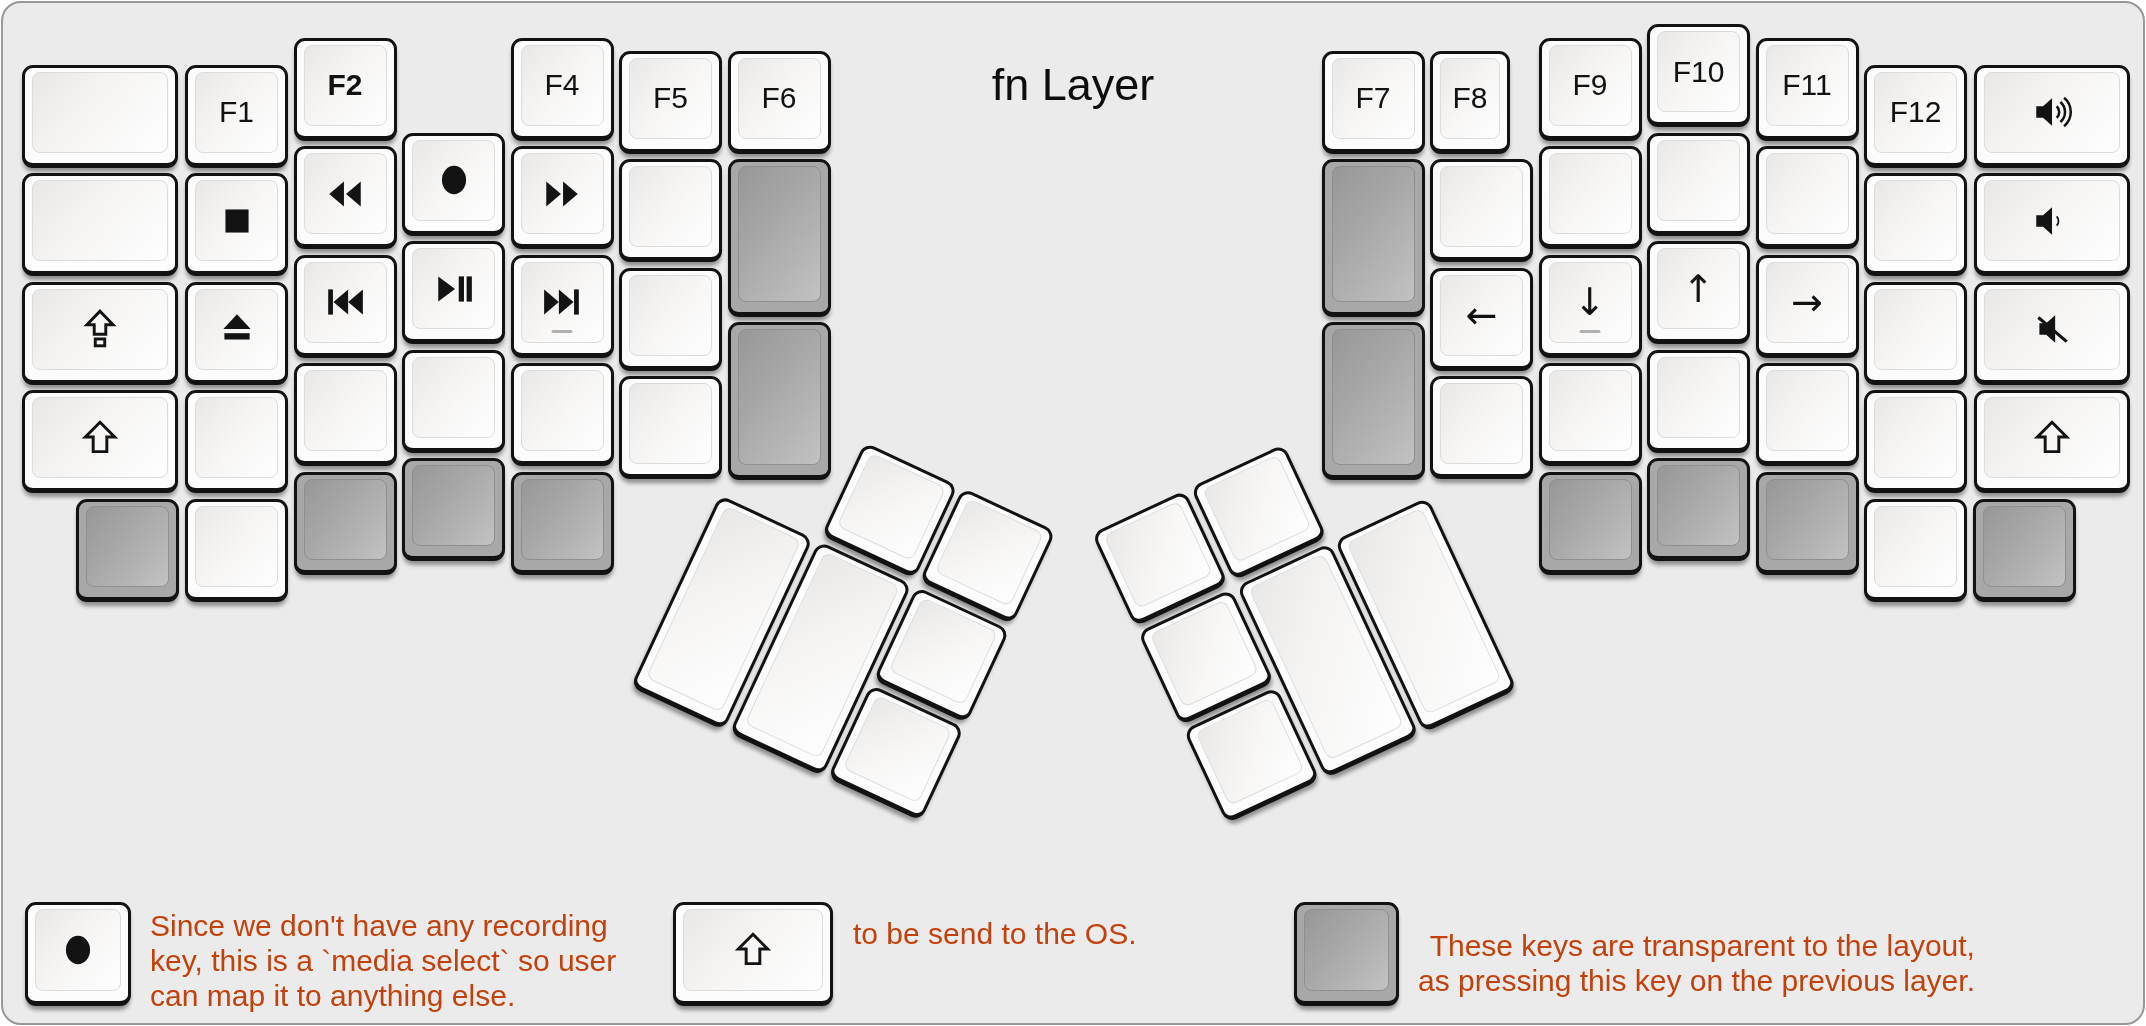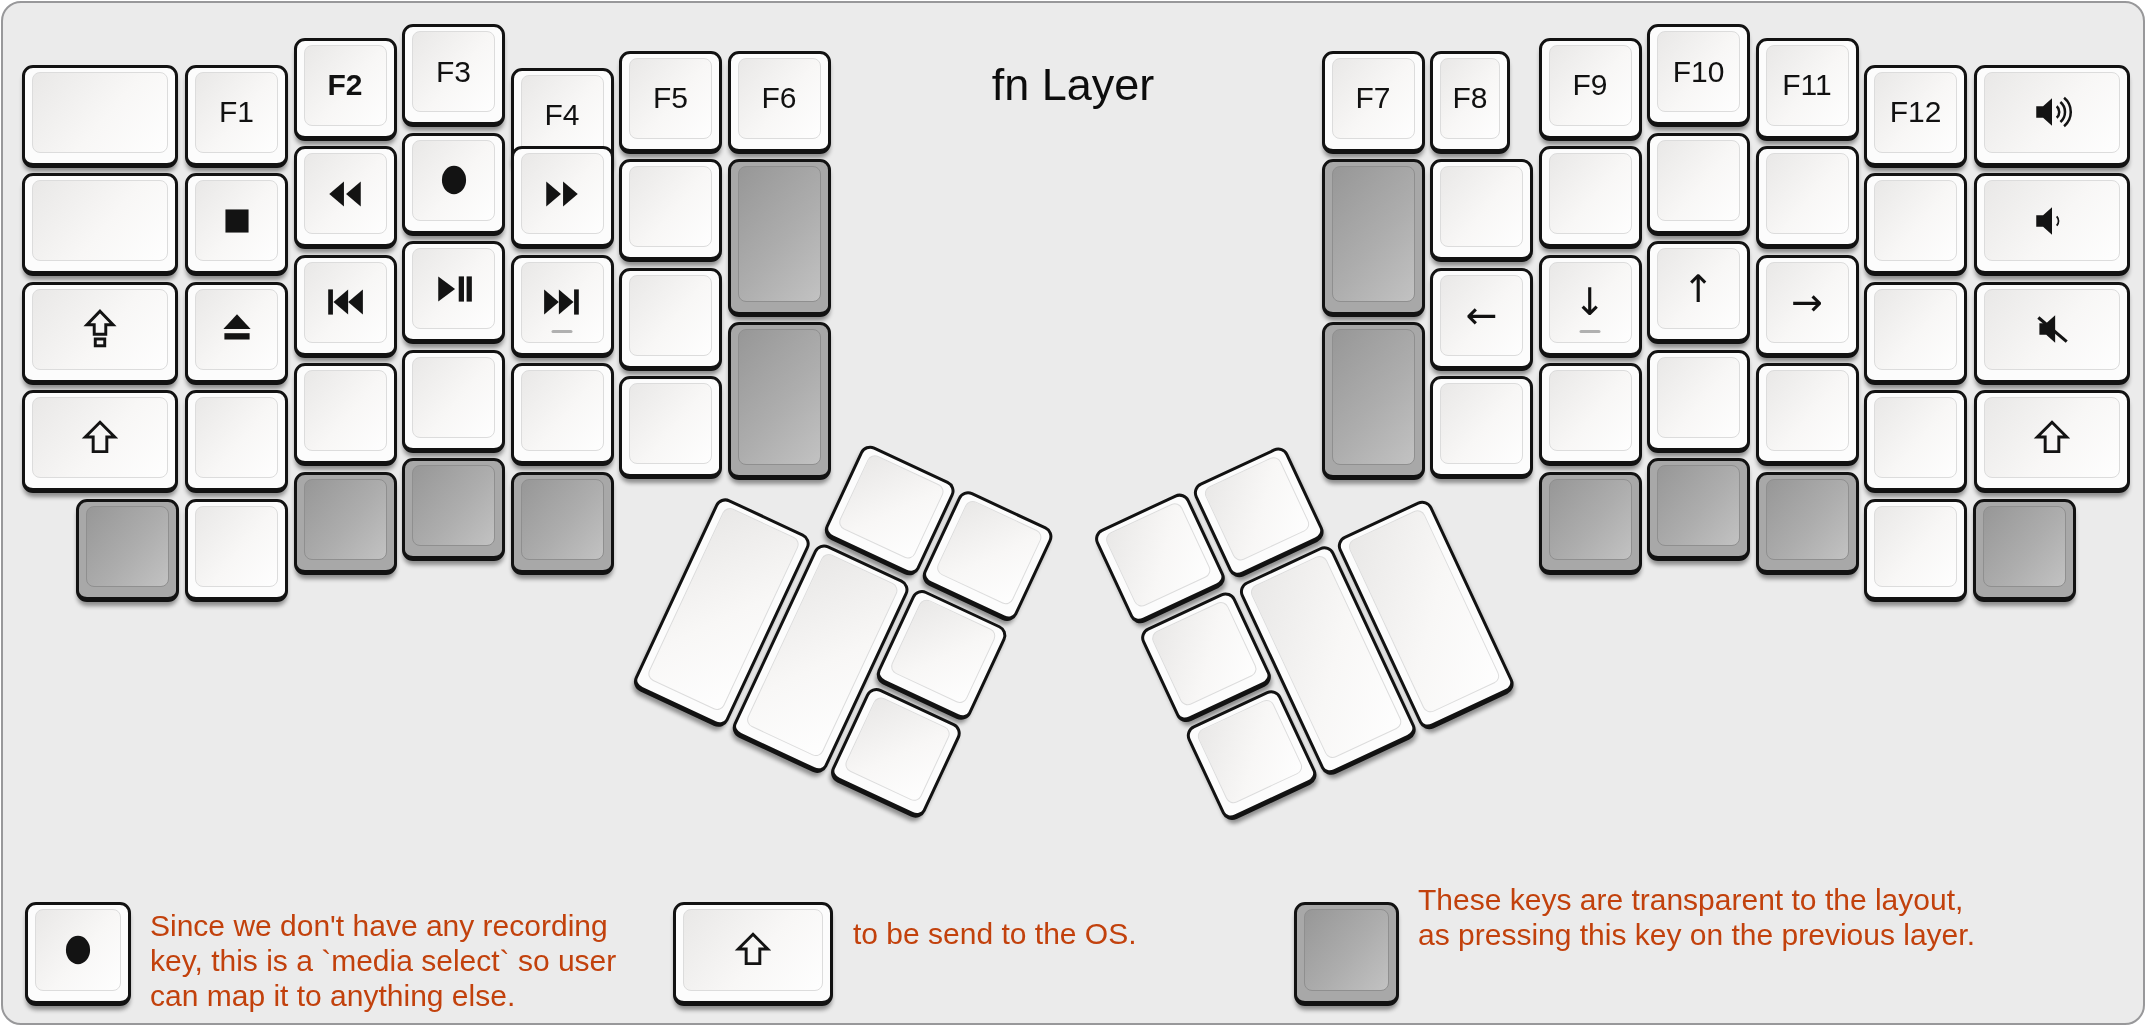--- a/index.html
+++ b/index.html
@@ -104,25 +104,20 @@
             <polygon class="fill" points="37,8 37,32 23,20"></polygon>
           </svg>
         </div>
       </div>
       <div class="key" style="left: 290.5px; top: 360px; width: 103px; height: 103px;">
         <div class="keytop"></div>
       </div>
       <div class="key grey" style="left: 290.5px; top: 468.5px; width: 103px; height: 103px;">
         <div class="keytop"></div>
       </div>
-      <div class="key" style="left: 399px; top: 21px; width: 103px; height: 103px;">
-        <div class="keytop">
-          <span class="klabel">F3</span>
-        </div>
-      </div>
       <div class="key" style="left: 399px; top: 129.5px; width: 103px; height: 103px;">
         <div class="keytop">
           <svg class="ksvg" viewBox="0 0 40 40" width="42" height="42" xmlns="http://www.w3.org/2000/svg">
             <ellipse class="fill" cx="20" cy="20" rx="11.5" ry="13.5"></ellipse>
           </svg>
         </div>
       </div>
       <div class="key" style="left: 399px; top: 238px; width: 103px; height: 103px;">
         <div class="keytop">
           <svg class="ksvg" viewBox="0 0 40 40" width="42" height="42" xmlns="http://www.w3.org/2000/svg">
@@ -131,21 +126,21 @@
             <rect class="fill" x="32" y="8" width="5" height="24"></rect>
           </svg>
         </div>
       </div>
       <div class="key" style="left: 399px; top: 346.5px; width: 103px; height: 103px;">
         <div class="keytop"></div>
       </div>
       <div class="key grey" style="left: 399px; top: 455px; width: 103px; height: 103px;">
         <div class="keytop"></div>
       </div>
-      <div class="key" style="left: 507.5px; top: 34.5px; width: 103px; height: 103px; margin-top: 30px;">
+      <div class="key" style="left: 507.5px; top: 34.5px; width: 103px; height: 103px;">
         <div class="keytop">
           <span class="klabel">F4</span>
         </div>
       </div>
       <div class="key" style="left: 507.5px; top: 143px; width: 103px; height: 103px;">
         <div class="keytop">
           <svg class="ksvg" viewBox="0 0 40 40" width="42" height="42" xmlns="http://www.w3.org/2000/svg">
             <polygon class="fill" points="5,8 19,20 5,32"></polygon>
             <polygon class="fill" points="21,8 35,20 21,32"></polygon>
           </svg>
@@ -388,18 +383,18 @@
             <polygon class="line" stroke-width="2.8" points="20,5 34,19 26.5,19 26.5,33 13.5,33 13.5,19 6,19"></polygon>
           </svg>
         </div>
       </div>
       <div class="legend-text" style="left: 850px; top: 913px;">
         <div>to be send to the OS.</div>
       </div>
       <div class="key grey" style="left: 1291px; top: 899px; width: 105px; height: 104px;">
         <div class="keytop"></div>
       </div>
-      <div class="legend-text" style="left: 1415px; top: 879px;">
+      <div class="legend-text" style="left: 1415px; top: 925px; text-align: right;">
         <div>These keys are transparent to the layout,</div>
         <div>as pressing this key on the previous layer.</div>
       </div>
     </div>
 </div>
 
 </body></html>

